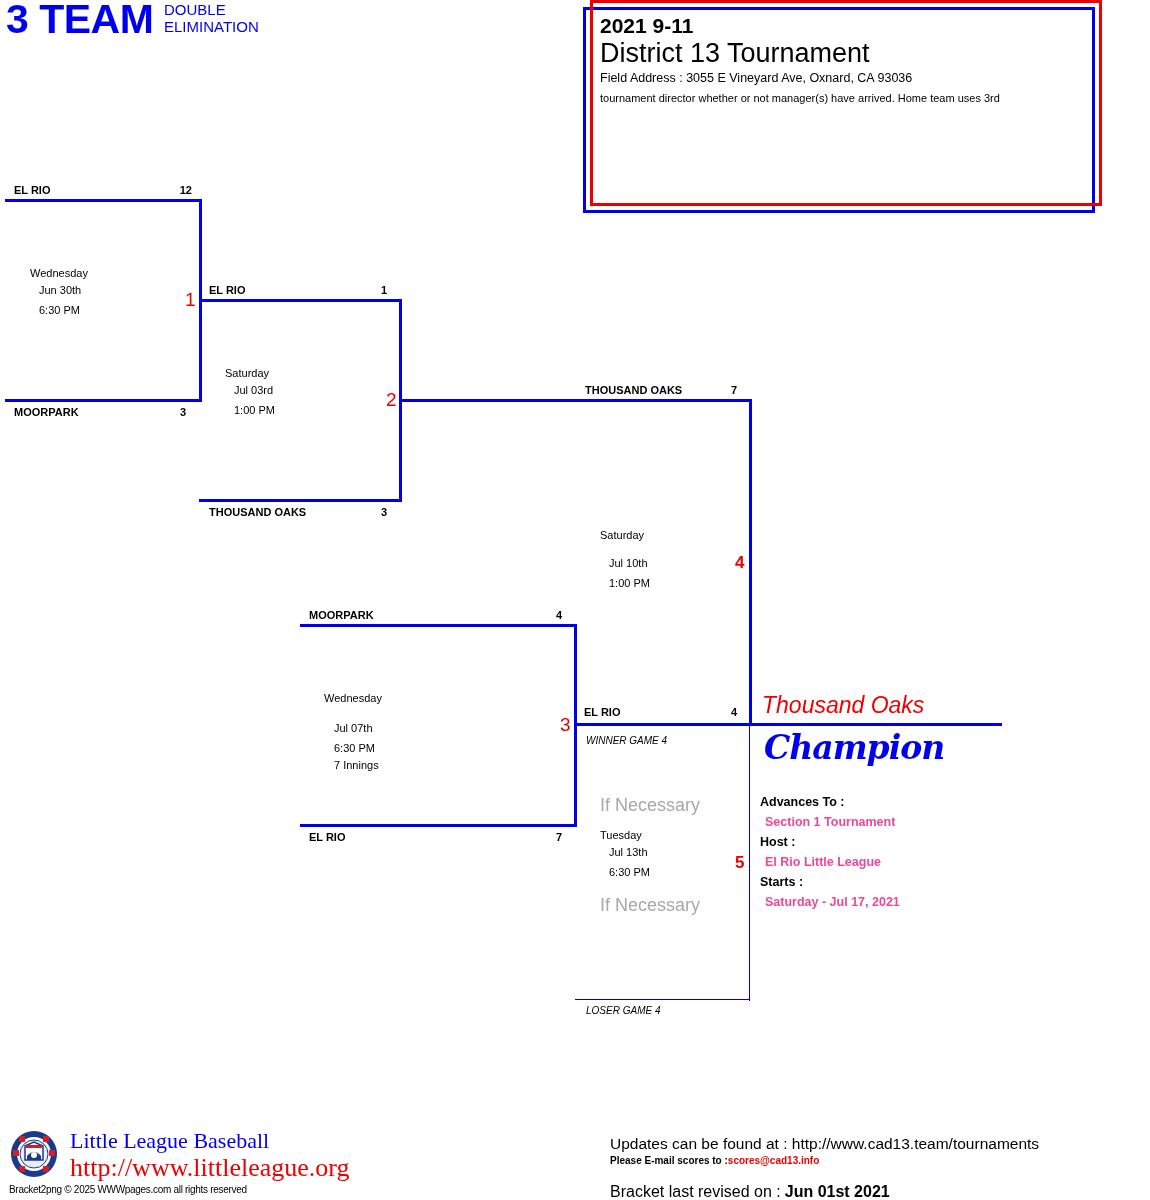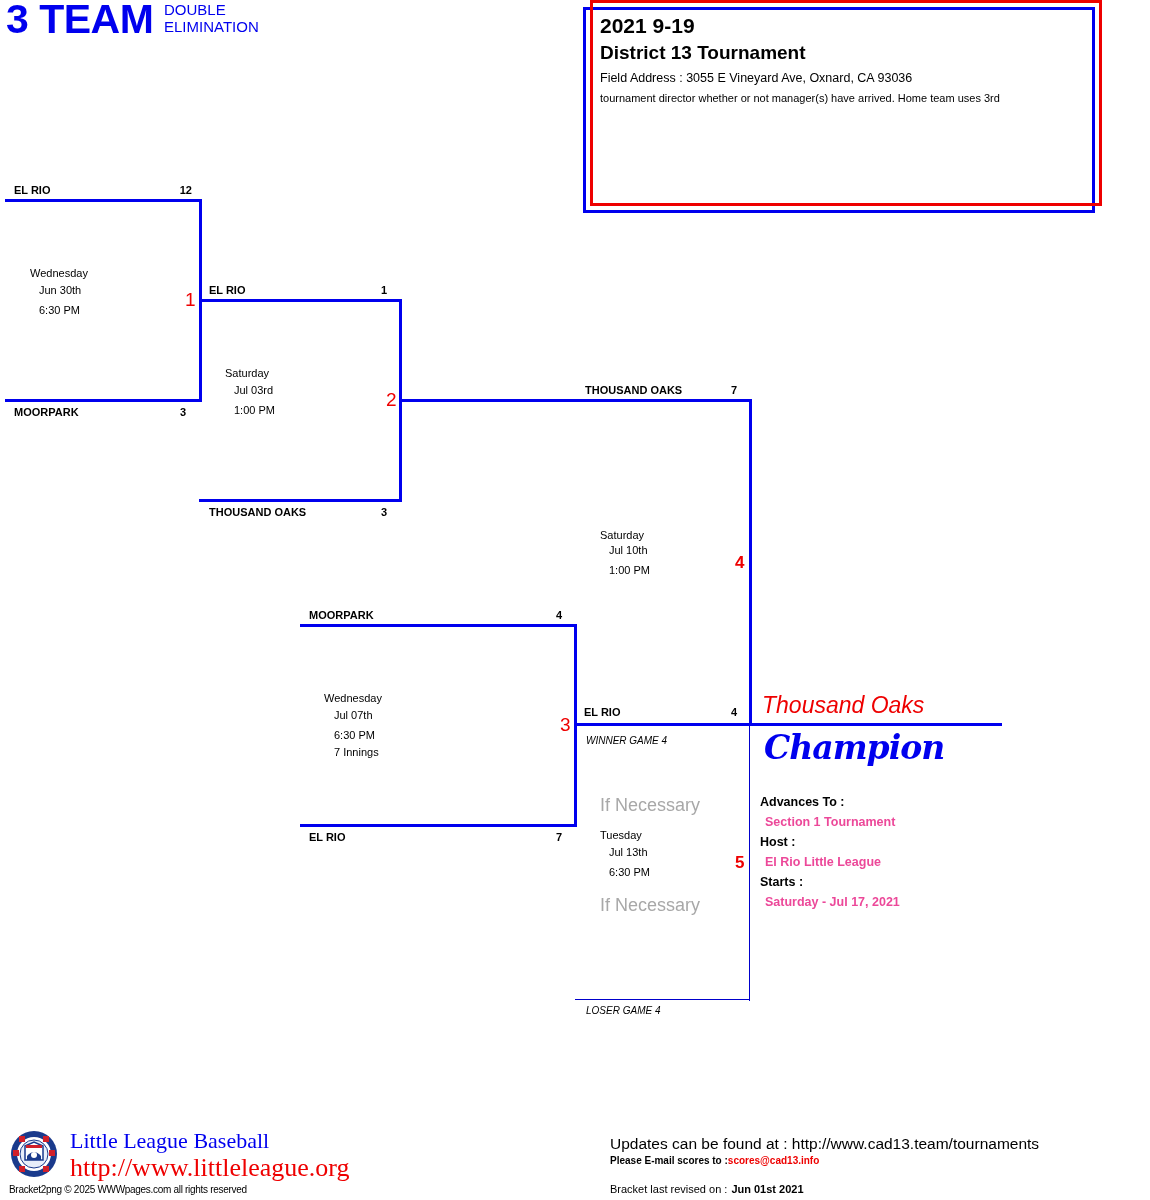--- a/index.html
+++ b/index.html
@@ -14,50 +14,50 @@
   .sched { position: absolute; font-size: 11px; line-height: 14px; }
   .sched div { white-space: nowrap; }
   .ifnec { position: absolute; color: #a8a8a8; font-size: 18px; white-space: nowrap; }
   .ital { position: absolute; font-style: italic; font-size: 10px; white-space: nowrap; }
   #title-main { left: 6px; top: -4px; font-size: 41px; font-weight: bold; color: #0000ee; letter-spacing: -0.5px; }
   #title-sub { left: 164px; top: 1px; font-size: 15px; line-height: 17px; color: #0000ee; }
   #info-red { left: 590px; top: 0px; width: 506px; height: 200px; border: 3px solid #ee0000; }
   #info-blue { left: 583px; top: 7px; width: 506px; height: 200px; border: 3px solid #0000ee; }
   #info-text { left: 600px; top: 14px; width: 470px; }
   #info-year { font-size: 21px; font-weight: bold; }
-  #info-name { font-size: 19px; font-weight: bold; margin-top: 0px; line-height: 30px; }
+  #info-name { font-size: 27px; font-weight: normal; margin-top: 0px; line-height: 30px; }
   .info-line { font-size: 12.5px; line-height: 20px; }
   .info-note { font-size: 11px; line-height: 20px; }
   #champ-team { left: 762px; top: 692px; color: #ee0000; font-style: italic; font-size: 23px; white-space: nowrap; }
   #champ-label { left: 764px; top: 728px; color: #0000ee; font-size: 33px; font-weight: bold; font-style: italic; font-family: "DejaVu Serif", serif; letter-spacing: -1px; }
   #adv { left: 760px; top: 792px; font-size: 12.5px; line-height: 20px; font-weight: bold; }
   #adv .val { color: #ec4899; padding-left: 5px; }
   #ll-logo { left: 10px; top: 1130px; width: 48px; height: 48px; }
   #ll-name { left: 70px; top: 1128px; font-family: "Liberation Serif", serif; font-size: 22px; color: #0000ee; white-space: nowrap; }
   #ll-url { left: 70px; top: 1153px; font-family: "Liberation Serif", serif; font-size: 26px; color: #ee0000; white-space: nowrap; }
   #copyright { left: 9px; top: 1184px; font-size: 10px; letter-spacing: -0.3px; white-space: nowrap; }
   #updates { left: 610px; top: 1135px; font-size: 15.5px; white-space: nowrap; }
   #email-line { left: 610px; top: 1155px; font-size: 10px; font-weight: bold; white-space: nowrap; }
   #email-line .em { color: #ee0000; }
-  #revised { left: 610px; top: 1183px; font-size: 11px; white-space: nowrap; text-align: right; }
+  #revised { left: 610px; top: 1183px; font-size: 16px; white-space: nowrap; text-align: right; }
   #revised b { margin-left: 4px; }
 </style>
 </head>
 <body>
 
 <div id="title-main" class="abs">3 TEAM</div>
 <div id="title-sub" class="abs">
   <div>DOUBLE</div>
   <div>ELIMINATION</div>
 </div>
 
 <div id="info-blue" class="abs"></div>
 <div id="info-red" class="abs"></div>
 <div id="info-text" class="abs">
-  <div id="info-year">2021 9-19</div>
+  <div id="info-year">2021 9-11</div>
   <div id="info-name">District 13 Tournament</div>
   <div class="info-line">Field Address : 3055 E Vineyard Ave, Oxnard, CA 93036</div>
   <div class="info-note">tournament director whether or not manager(s) have arrived. Home team uses 3rd</div>
 </div>
 
 <div class="line" style="left:5px;top:199px;width:197px;height:3px"></div>
 <div class="line" style="left:5px;top:399px;width:197px;height:3px"></div>
 <div class="line" style="left:199px;top:199px;width:3px;height:203px"></div>
 <div class="team" style="left:14px;top:184px">EL RIO</div>
 <div class="score" style="left:162px;top:184px">12</div>
@@ -84,35 +84,35 @@
   <div style="padding-left:9px;margin-top:6px">1:00 PM</div>
 </div>
 
 <div class="line" style="left:399px;top:399px;width:353px;height:3px"></div>
 <div class="line" style="left:749px;top:399px;width:3px;height:327px"></div>
 <div class="team" style="left:585px;top:384px">THOUSAND OAKS</div>
 <div class="score" style="left:707px;top:384px">7</div>
 <div class="gnum bold" style="left:735px;top:553px">4</div>
 <div class="sched" style="left:600px;top:528px">
   <div>Saturday</div>
-  <div style="padding-left:9px;margin-top:1px">Jul 10th</div>
+  <div style="padding-left:9px;margin-top:14px">Jul 10th</div>
   <div style="padding-left:9px;margin-top:6px">1:00 PM</div>
 </div>
 
 <div class="line" style="left:300px;top:624px;width:277px;height:3px"></div>
 <div class="line" style="left:300px;top:824px;width:277px;height:3px"></div>
 <div class="line" style="left:574px;top:624px;width:3px;height:203px"></div>
 <div class="team" style="left:309px;top:609px">MOORPARK</div>
 <div class="score" style="left:532px;top:609px">4</div>
 <div class="team" style="left:309px;top:831px">EL RIO</div>
 <div class="score" style="left:532px;top:831px">7</div>
 <div class="gnum" style="left:560px;top:714px">3</div>
 <div class="sched" style="left:324px;top:691px">
   <div>Wednesday</div>
-  <div style="padding-left:10px;margin-top:3px">Jul 07th</div>
+  <div style="padding-left:10px;margin-top:16px">Jul 07th</div>
   <div style="padding-left:10px;margin-top:6px">6:30 PM</div>
   <div style="padding-left:10px;margin-top:3px">7 Innings</div>
 </div>
 
 <div class="line" style="left:574px;top:723px;width:428px;height:3px"></div>
 <div class="team" style="left:584px;top:706px">EL RIO</div>
 <div class="score" style="left:707px;top:706px">4</div>
 
 <div class="line thin" style="left:749px;top:726px;width:1px;height:275px"></div>
 <div class="line thin" style="left:575px;top:999px;width:175px;height:1px"></div>

